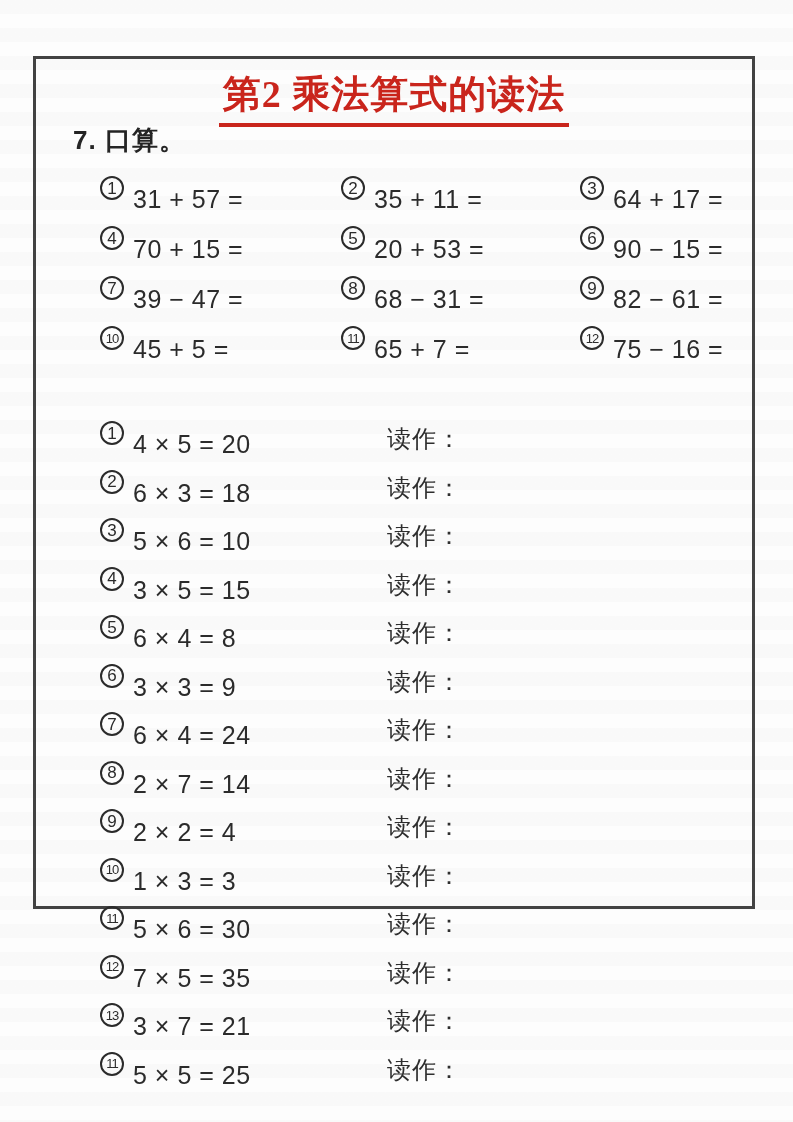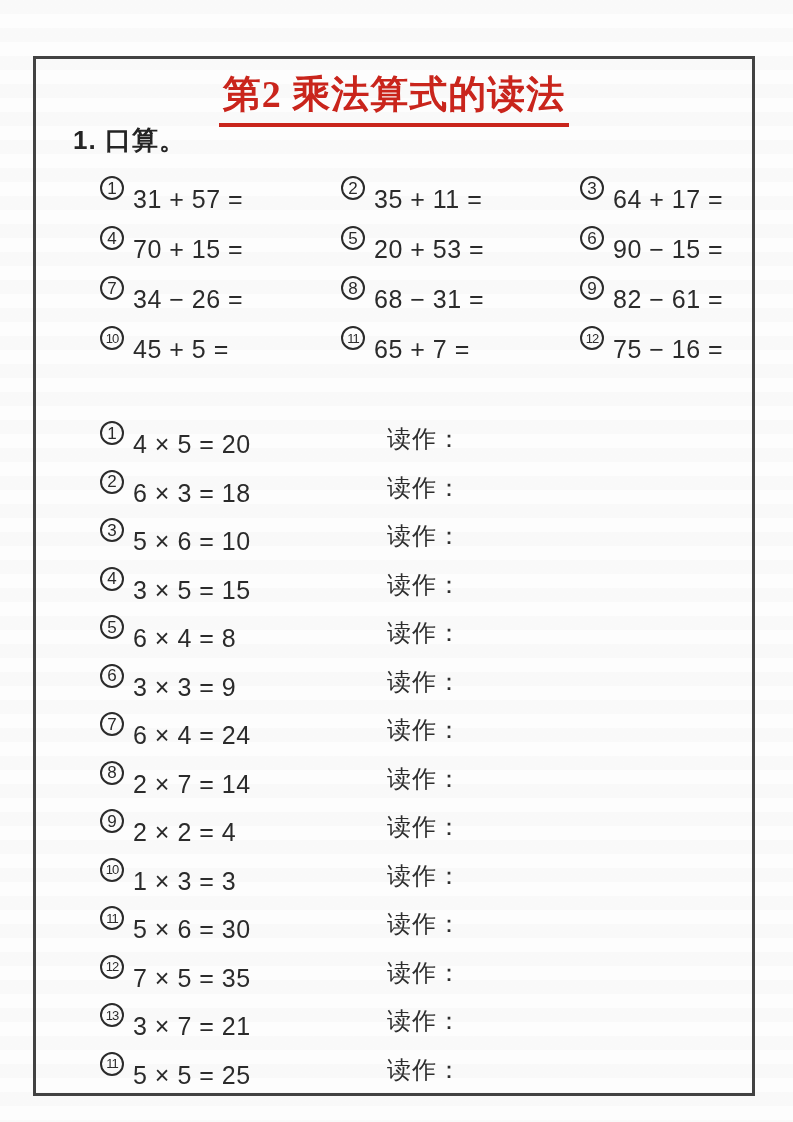--- a/index.html
+++ b/index.html
@@ -18,21 +18,21 @@
       #fdfdfd;
     font-family: "Liberation Sans", "DejaVu Sans", sans-serif;
     color: #2b2b2b;
     overflow: hidden;
   }
   .frame {
     position: absolute;
     left: 33px;
     top: 56px;
     width: 722px;
-    height: 1040px;
+    height: 853px;
     border: 3px solid #424242;
     box-sizing: border-box;
   }
   .title {
     position: absolute;
     top: 10px;
     left: 0;
     right: 0;
     margin: 0;
     text-align: center;
@@ -120,21 +120,21 @@
   }
 </style>
 </head>
 <body>
 
 <div class="page">
   <div class="frame">
 
     <h1 class="title"><span class="underline">第2 乘法算式的读法</span></h1>
 
-    <h2 class="sec-heading sec1-heading">1. 口算。</h2>
+    <h2 class="sec-heading sec1-heading">7. 口算。</h2>
 
     <div class="grid" id="sec1-grid">
   <div class="prob">
     <span class="circ">1</span>
     <span class="expr">31 + 57 =</span>
   </div>
 
   <div class="prob">
     <span class="circ">2</span>
     <span class="expr">35 + 11 =</span>
@@ -155,21 +155,21 @@
     <span class="expr">20 + 53 =</span>
   </div>
 
   <div class="prob">
     <span class="circ">6</span>
     <span class="expr">90 − 15 =</span>
   </div>
 
   <div class="prob">
     <span class="circ">7</span>
-    <span class="expr">34 − 26 =</span>
+    <span class="expr">39 − 47 =</span>
   </div>
 
   <div class="prob">
     <span class="circ">8</span>
     <span class="expr">68 − 31 =</span>
   </div>
 
   <div class="prob">
     <span class="circ">9</span>
     <span class="expr">82 − 61 =</span>

